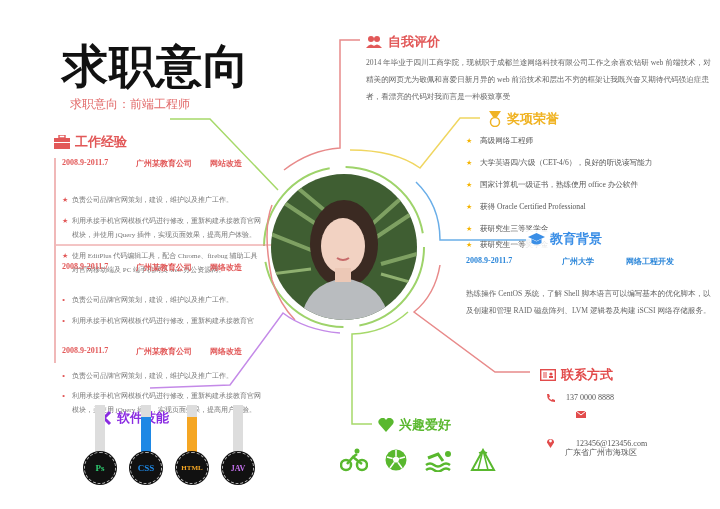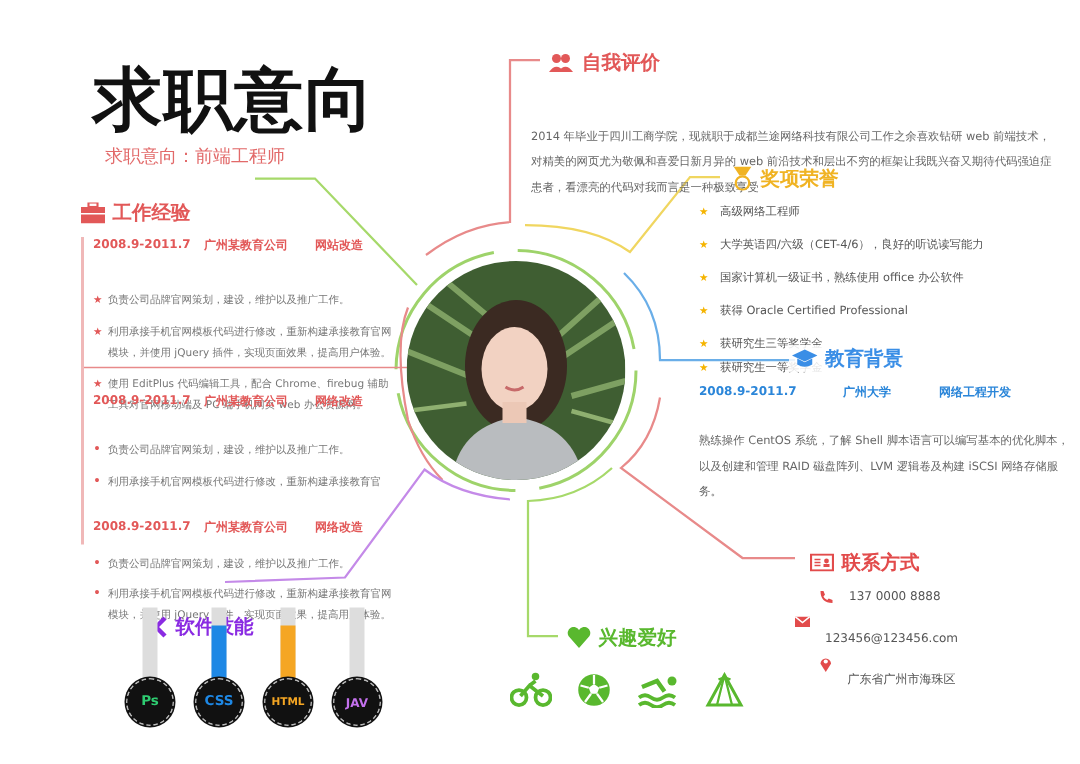--- a/index.html
+++ b/index.html
@@ -1,18 +1,18 @@
 <!DOCTYPE html>
 <html><head>
 <meta charset="utf-8">
 <style>
   * { box-sizing: border-box; margin: 0; padding: 0; }
   html, body { width: 720px; height: 509px; background: #ffffff; overflow: hidden; }
   body { position: relative; font-family: "DejaVu Sans", "Liberation Sans", sans-serif; color: #555; }
-  .abs { position: absolute; }
+  .abs { position: absolute; font-family: Liberation Serif, serif; }
   svg.lines { position: absolute; left: 0; top: 0; width: 720px; height: 509px; pointer-events: none; }
 
   .brand { left: 62px; top: 36px; font-size: 46px; font-weight: 900; color: #111; letter-spacing: 1px; font-family: "DejaVu Sans", sans-serif; }
   .intent { left: 70px; top: 96px; font-size: 12px; color: #e26a6a; }
 
   .sec-title { display: flex; align-items: center; gap: 5px; font-size: 13px; font-weight: bold; }
   .sec-title svg { flex: none; }
 
   .para { font-size: 7.6px; line-height: 17px; color: #666; }
 
@@ -88,21 +88,21 @@
 
 <div class="abs sec-title" style="left:366px;top:33px;color:#e25858;">
   <svg width="17" height="14" viewBox="0 0 17 14">
     <circle cx="5" cy="4" r="3" fill="#e25858"></circle>
       <path d="M0 13 Q5 6 10 13Z" fill="#e25858"></path>
     <circle cx="11" cy="4" r="3" fill="#e25858"></circle>
       <path d="M6 13 Q11 6 16 13Z" fill="#e25858"></path>
   </svg>
   <span>自我评价</span>
 </div>
-<div class="abs para" style="left:354px;top:54px;width:348px;margin-top:28px;">2014 年毕业于四川工商学院，现就职于成都兰途网络科技有限公司工作之余喜欢钻研 web 前端技术，对精美的网页尤为敬佩和喜爱日新月异的 web 前沿技术和层出不穷的框架让我既兴奋又期待代码强迫症患者，看漂亮的代码对我而言是一种极致享受</div>
+<div class="abs para" style="left:366px;top:54px;width:348px;">2014 年毕业于四川工商学院，现就职于成都兰途网络科技有限公司工作之余喜欢钻研 web 前端技术，对精美的网页尤为敬佩和喜爱日新月异的 web 前沿技术和层出不穷的框架让我既兴奋又期待代码强迫症患者，看漂亮的代码对我而言是一种极致享受</div>
 
 <div class="abs sec-title award-title">
   <svg width="14" height="16" viewBox="0 0 14 16">
     <path d="M1 0 H13 L9 6 H5Z" fill="#f0b323"></path>
       <circle cx="7" cy="11" r="4.5" fill="none" stroke="#f0b323" stroke-width="1.5"></circle>
   </svg>
   <span>奖项荣誉</span>
 </div>
 <div class="abs award-list">
   <div class="award-item">高级网络工程师</div>
@@ -229,21 +229,21 @@
       <rect x="9" y="7" width="4" height="2" fill="#e24b4b"></rect>
   </svg>
   <span>联系方式</span>
 </div>
 <div class="abs contact-item" style="left:546px;top:393px;">
   <svg width="10" height="10" viewBox="0 0 10 10">
       <path d="M1 1 Q1 9 9 9 L9 7 L6.5 6 L5.5 7 Q3 5.5 3 4.5 L4 3.5 L3 1Z" fill="#e24b4b"></path>
     </svg>
   <span>137 0000 8888</span>
 </div>
-<div class="abs contact-item" style="left:530px;top:411px;">
+<div class="abs contact-item" style="left:576px;top:411px;flex-direction:column;">
   <svg width="10" height="8" viewBox="0 0 10 8">
       <rect width="10" height="7" fill="#e24b4b"></rect>
       <path d="M0 0 L5 4 L10 0" stroke="#fff" stroke-width="1" fill="none"></path>
     </svg>
   <span style="margin-top:10px">123456@123456.com</span>
 </div>
 <div class="abs contact-item" style="left:546px;top:437px;">
   <svg width="9" height="11" viewBox="0 0 9 11">
       <path d="M4.5 11 L1 5.5 A3.5 3.5 0 1 1 8 5.5Z" fill="#e24b4b"></path>
       <circle cx="4.5" cy="4" r="1.4" fill="#fff"></circle>

